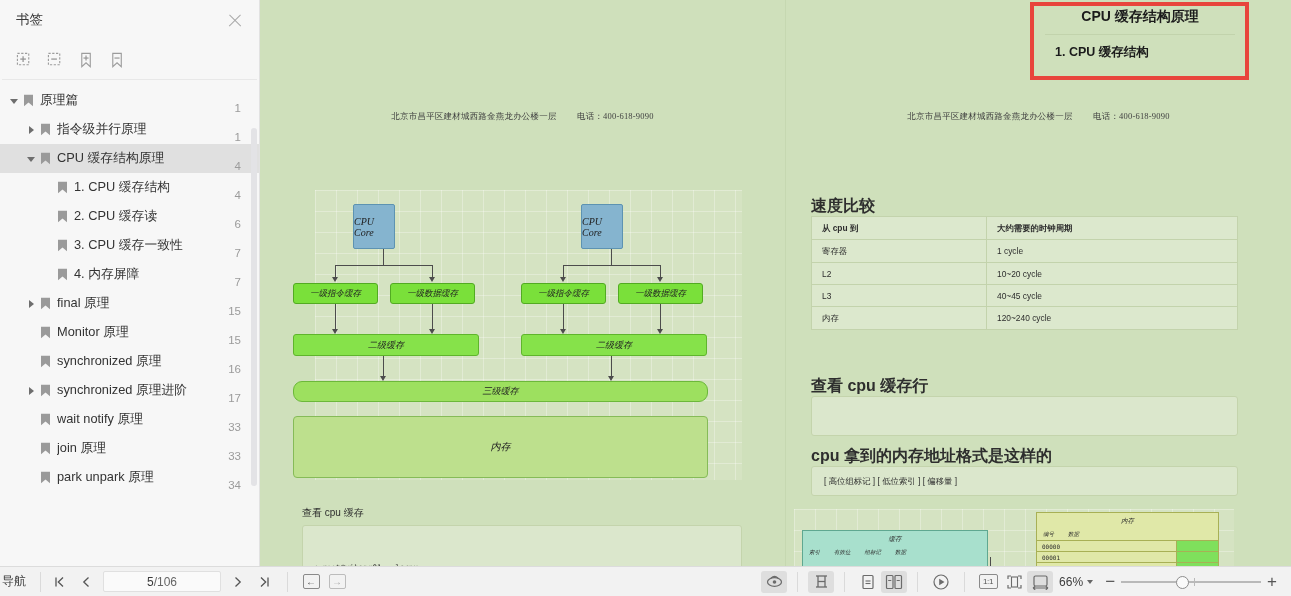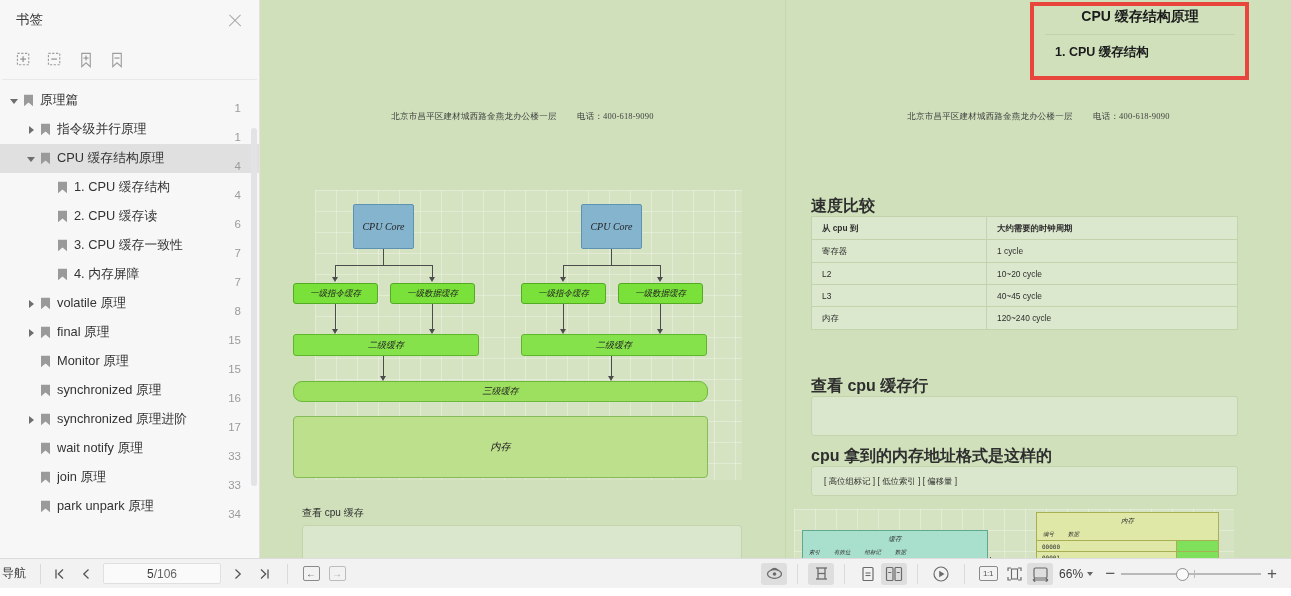--- a/index.html
+++ b/index.html
@@ -124,21 +124,21 @@
       #d5e3c2;
   }
   .dbox {
     position: absolute; display: flex; align-items: center;
     justify-content: center; font-style: italic;
     font-family: "Liberation Serif", serif;
     color: #222; border-radius: 2px;
   }
   .core {
     background: #85b4cf; border: 1px solid #5d93b2;
-    font-size: 10px; width: 61px; height: 45px;
+    font-size: 10px; width: 42px; height: 45px;
   }
   .l1 {
     background: #7ae03a; border: 1px solid #52ab22;
     font-size: 8.5px; width: 85px; height: 21px; border-radius: 3px;
   }
   .l2 {
     background: #86e24a; border: 1px solid #5fb52c;
     font-size: 9px; width: 186px; height: 22px; border-radius: 3px;
   }
   .l3 {
@@ -243,21 +243,21 @@
     text-align: left; padding-left: 10px; font-size: 12.5px;
     font-weight: bold; color: #1b1b1b; z-index: 41;
   }
   .hl-rule {
     position: absolute; left: 785px; top: 34px; width: 190px;
     border-top: 1px solid #c2d3ac; z-index: 41;
   }
 
   
   #toolbar {
-    position: absolute; left: 0; bottom: 8px; width: 1291px; height: 30px;
+    position: absolute; left: 0; bottom: 0; width: 1291px; height: 30px;
     background: #f2f2f2; border-top: 1px solid #dcdcdc;
     display: flex; align-items: center;
   }
   .tb-sep { width: 1px; height: 20px; background: #dadada; margin: 0 6px; }
   .tb-nav-label {
     font-size: 12px; color: #3c3c3c; padding-left: 2px; width: 34px;
     overflow: hidden; white-space: nowrap;
   }
   .tb-btn {
     width: 26px; height: 22px; display: flex; align-items: center;
@@ -381,28 +381,20 @@
           <span class="tree-label">3. CPU 缓存一致性</span>
           <span class="tree-page">7</span>
         </div>
         <div class="tree-row" style="padding-left: 44px;">
           <span class="tw none"></span>
           <svg class="bm-ico" viewBox="0 0 11 13">
             <path d="M1 0.8h9v11.4l-4.5-3.6-4.5 3.6z" fill="#9a9a9a"></path>
           </svg>
           <span class="tree-label">4. 内存屏障</span>
           <span class="tree-page">7</span>
-        </div>
-        <div class="tree-row" style="padding-left: 27px;">
-          <span class="tw closed"></span>
-          <svg class="bm-ico" viewBox="0 0 11 13">
-            <path d="M1 0.8h9v11.4l-4.5-3.6-4.5 3.6z" fill="#9a9a9a"></path>
-          </svg>
-          <span class="tree-label">volatile 原理</span>
-          <span class="tree-page">8</span>
         </div>
         <div class="tree-row" style="padding-left: 27px;">
           <span class="tw closed"></span>
           <svg class="bm-ico" viewBox="0 0 11 13">
             <path d="M1 0.8h9v11.4l-4.5-3.6-4.5 3.6z" fill="#9a9a9a"></path>
           </svg>
           <span class="tree-label">final 原理</span>
           <span class="tree-page">15</span>
         </div>
         <div class="tree-row" style="padding-left: 27px;">

